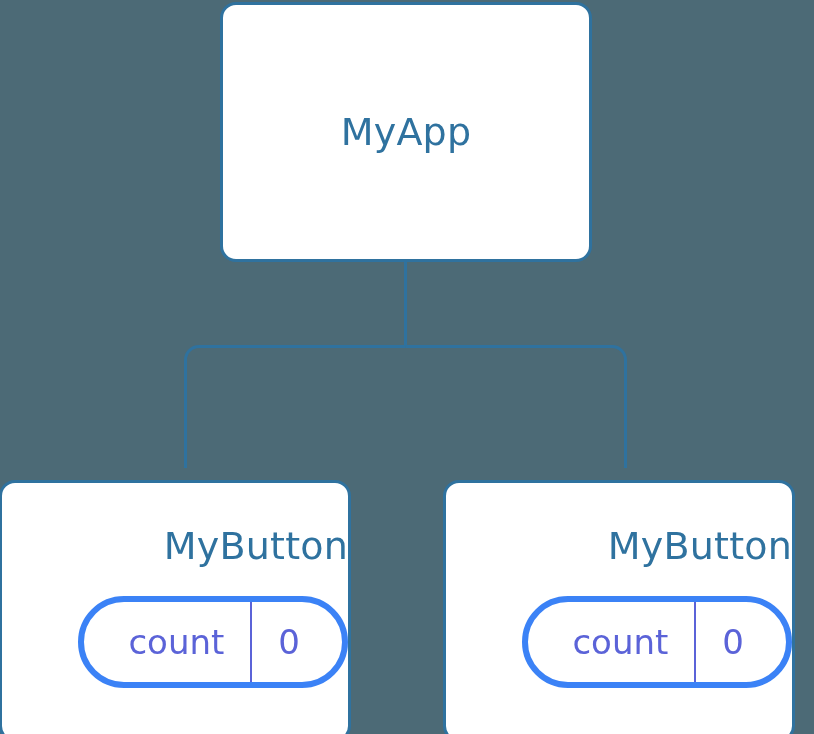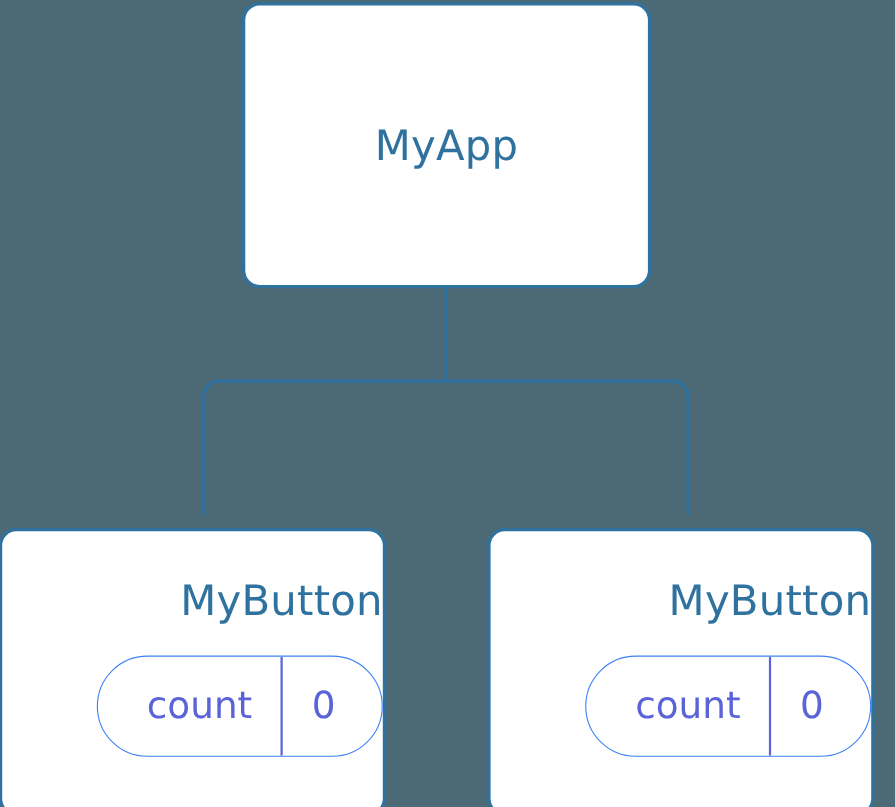--- a/index.html
+++ b/index.html
@@ -65,21 +65,21 @@
     font-weight: 400;
     letter-spacing: 0.2px;
     line-height: 1;
     white-space: nowrap;
   }
   .state-pill {
     margin-top: 31px;
     height: 92px;
     display: flex;
     align-items: stretch;
-    border: 1px solid #3b82f6;
+    border: 6px solid #3b82f6;
     border-radius: 46px;
     box-sizing: border-box;
     background: #ffffff;
     overflow: hidden;
   }
   .pill-key {
     display: flex;
     align-items: center;
     justify-content: center;
     padding: 0 26px 0 44px;

